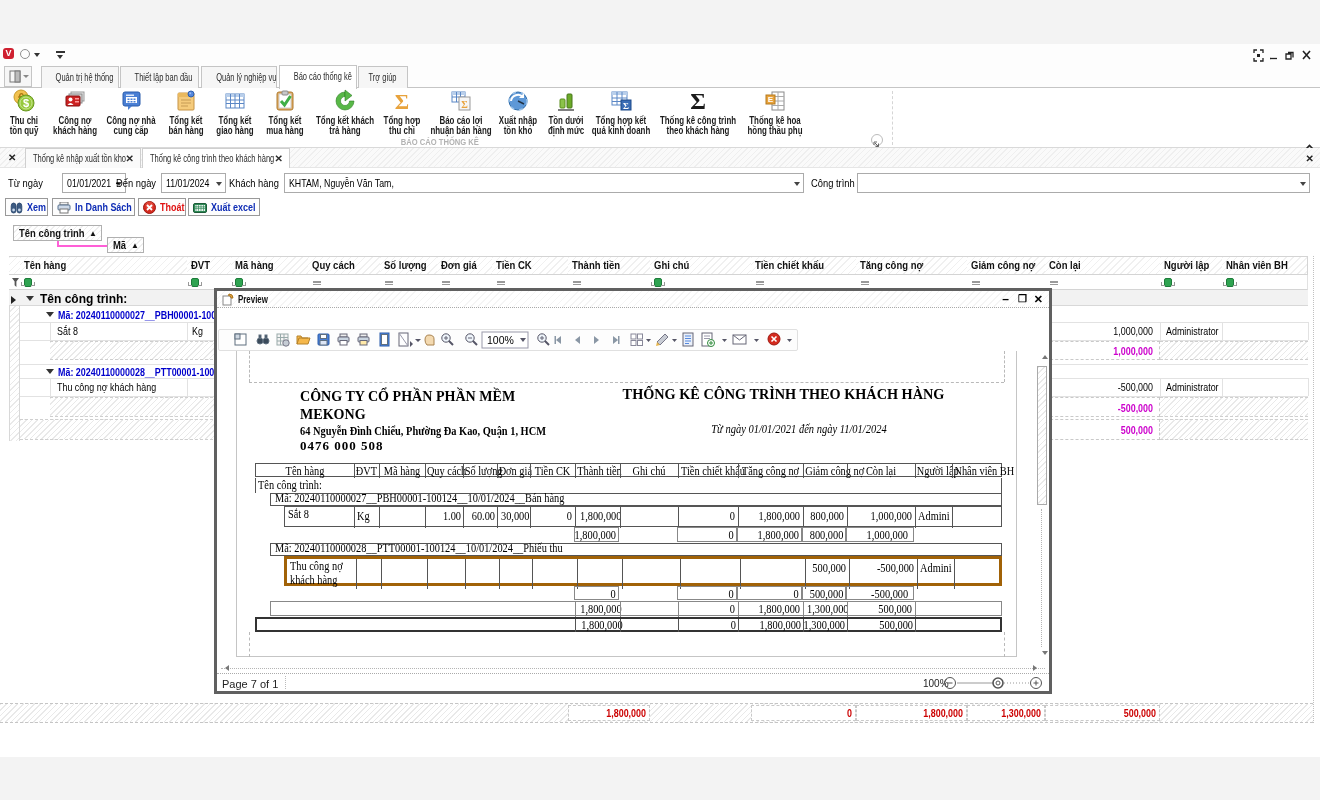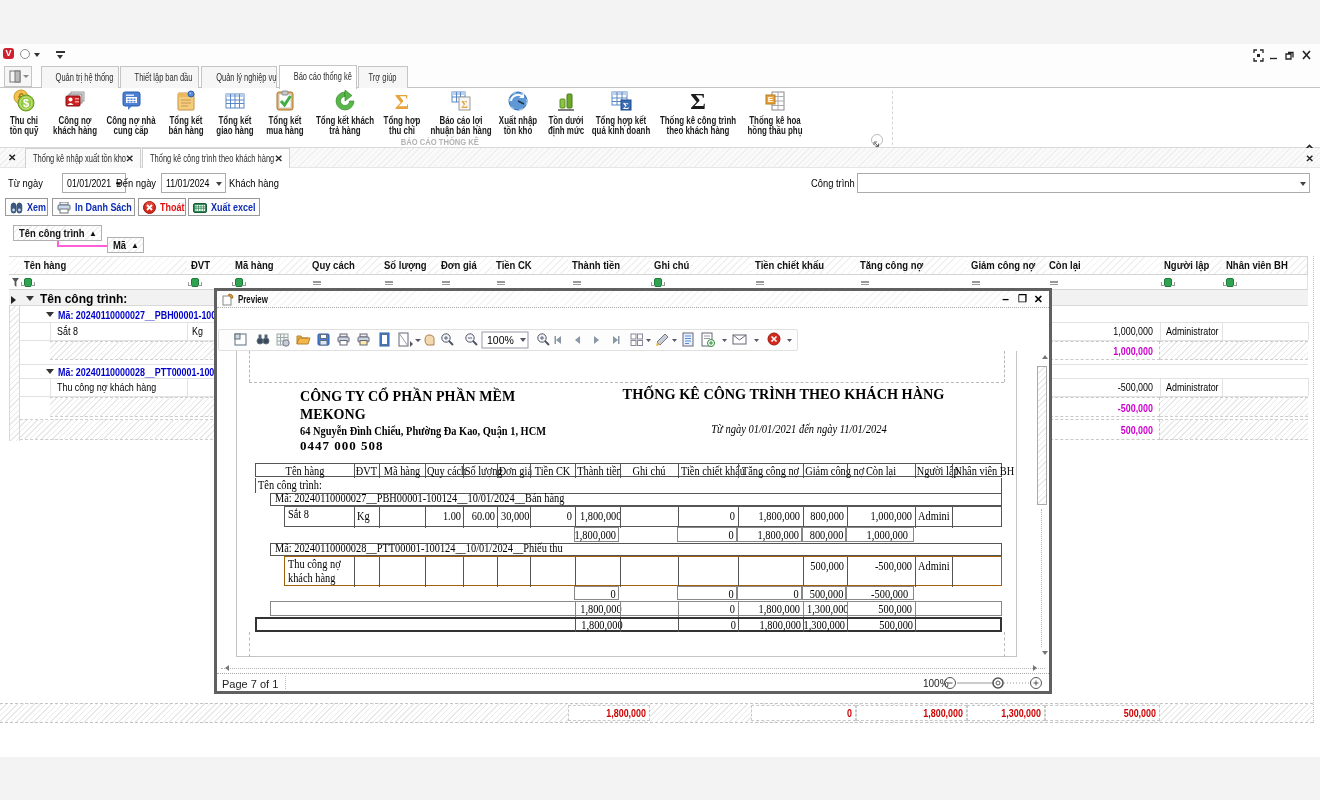--- a/index.html
+++ b/index.html
@@ -286,20 +286,21 @@
     <div class="dtab" style="left:25px;width:116px;"><span class="sx75l">Thống kê nhập xuất tồn kho</span><span class="tx">✕</span></div>
     <div class="dtab active" style="left:142px;width:148px;"><span class="sx75l">Thống kê công trình theo khách hàng</span><span class="tx">✕</span></div>
     <div class="dxr">✕</div>
   </div>
   <div id="filterrow">
     <label style="left:8px;">Từ ngày</label>
     <div class="combo" style="left:62px;width:64px;"><span class="sx80l">01/01/2021</span><span class="arr"></span></div>
     <label style="left:116px;">Đến ngày</label>
     <div class="combo" style="left:161px;width:65px;"><span class="sx80l">11/01/2024</span><span class="arr"></span></div>
     <label style="left:229px;">Khách hàng</label>
+    <div class="combo" style="left:284px;width:520px;"><span class="sx80l">KHTAM, Nguyễn Văn Tam,</span><span class="arr"></span></div>
     <label style="left:811px;">Công trình</label>
     <div class="combo" style="left:857px;width:453px;">
         <span class="arr"></span>
       </div>
   </div>
   <div id="btnrow">
     <div class="fbtn" style="left:5px;width:43px;"><svg width="13" height="12" viewBox="0 0 13 12">
           <path d="M1.2 4 q0 -3 2.4 -3 q2.4 0 2.4 3 l0 4.5 q0 2.5 -2.4 2.5 q-2.4 0 -2.4 -2.5 z" fill="#3c5a82" stroke="#24436b" stroke-width="0.8"></path>
           <path d="M7 4 q0 -3 2.4 -3 q2.4 0 2.4 3 l0 4.5 q0 2.5 -2.4 2.5 q-2.4 0 -2.4 -2.5 z" fill="#3c5a82" stroke="#24436b" stroke-width="0.8"></path>
           <circle cx="3.6" cy="8" r="1.4" fill="#c8d8ea"></circle>
@@ -601,21 +602,21 @@
     <div id="pv-content">
       <div id="pv-page"></div>
       <div class="abs" style="left:32px;top:60px;height:31px;border-left:1px dashed #b9b9b9;"></div>
       <div class="abs" style="left:787px;top:60px;height:31px;border-left:1px dashed #b9b9b9;"></div>
       <div class="abs" style="left:32px;top:91px;width:755px;border-top:1px dashed #b9b9b9;"></div>
       <div class="abs" style="left:32px;top:341px;height:25px;border-left:1px dashed #b9b9b9;"></div>
       <div class="abs" style="left:787px;top:341px;height:25px;border-left:1px dashed #b9b9b9;"></div>
       <div class="pvserif" style="left:83px;top:96px;font-size:15.5px;font-weight:bold;transform:scaleX(.907);transform-origin:0 50%;">CÔNG TY CỔ PHẦN PHẦN MỀM</div>
       <div class="pvserif" style="left:83px;top:114px;font-size:15.5px;font-weight:bold;transform:scaleX(.907);transform-origin:0 50%;">MEKONG</div>
       <div class="pvserif" style="left:83px;top:132px;font-size:13px;font-weight:bold;transform:scaleX(.8);transform-origin:0 50%;">64 Nguyễn Đình Chiểu, Phường Đa Kao, Quận 1, HCM</div>
-      <div class="pvserif" style="left:83px;top:147px;font-size:13px;font-weight:bold;letter-spacing:1px;">0447 000 508</div>
+      <div class="pvserif" style="left:83px;top:147px;font-size:13px;font-weight:bold;letter-spacing:1px;">0476 000 508</div>
       <div class="pvserif" style="left:380px;top:95px;width:373px;text-align:center;font-size:15px;font-weight:bold;transform:scaleX(.95);">THỐNG KÊ CÔNG TRÌNH THEO KHÁCH HÀNG</div>
       <div class="pvserif" style="left:380px;top:131px;width:404px;text-align:center;font-size:12.5px;font-style:italic;transform:scaleX(.84);">Từ ngày 01/01/2021 đến ngày 11/01/2024</div>
       <div class="abs" style="left:38px;top:172px;width:747px;height:14px;border:1px solid #555;">
         <div class="ptcell" style="left:0px;top:1px;width:98px;text-align:center;">Tên hàng</div>
         <div class="ptcell" style="left:98px;top:1px;width:25px;text-align:center;">ĐVT</div>
         <div class="ptcell" style="left:123px;top:1px;width:46px;text-align:center;">Mã hàng</div>
         <div class="ptcell" style="left:169px;top:1px;width:38px;text-align:center;">Quy cách</div>
         <div class="ptcell" style="left:207px;top:1px;width:34px;text-align:center;">Số lượng</div>
         <div class="ptcell" style="left:241px;top:1px;width:33px;text-align:center;">Đơn giá</div>
         <div class="ptcell" style="left:274px;top:1px;width:45px;text-align:center;">Tiền CK</div>
@@ -687,21 +688,21 @@
         </div>
       <div class="abs" style="left:585px;top:236px;width:44px;height:15px;border:1px solid #888;">
           <div class="ptcell" style="right:2px;top:1px;">800,000</div>
         </div>
       <div class="abs" style="left:629px;top:236px;width:68px;height:15px;border:1px solid #888;">
           <div class="ptcell" style="right:5px;top:1px;">1,000,000</div>
         </div>
       <div class="abs" style="left:53px;top:252px;width:732px;height:13px;border:1px solid #555;">
         <div class="ptcell" style="left:4px;top:-2px;">Mã: 20240110000028__PTT00001-100124__10/01/2024__Phiếu thu</div>
       </div>
-      <div class="abs" style="left:67px;top:265px;width:718px;height:30px;border:1px solid #a16207;">
+      <div class="abs" style="left:67px;top:265px;width:718px;height:30px;border:3px solid #a16207;">
         <div class="ptcell" style="left:3px;top:1px;">Thu công nợ</div>
         <div class="ptcell" style="left:3px;top:15px;">khách hàng</div>
         <div class="ptcell" style="left:520px;top:3px;width:39px;text-align:right;">500,000</div>
         <div class="ptcell" style="left:564px;top:3px;width:63px;text-align:right;">-500,000</div>
         <div class="ptcell" style="left:633px;top:3px;width:34px;">Admini</div>
         <div class="abs" style="left:69px;top:0;height:30px;border-left:1px solid #555;"></div>
         <div class="abs" style="left:94px;top:0;height:30px;border-left:1px solid #555;"></div>
         <div class="abs" style="left:140px;top:0;height:30px;border-left:1px solid #555;"></div>
         <div class="abs" style="left:178px;top:0;height:30px;border-left:1px solid #555;"></div>
         <div class="abs" style="left:212px;top:0;height:30px;border-left:1px solid #555;"></div>

